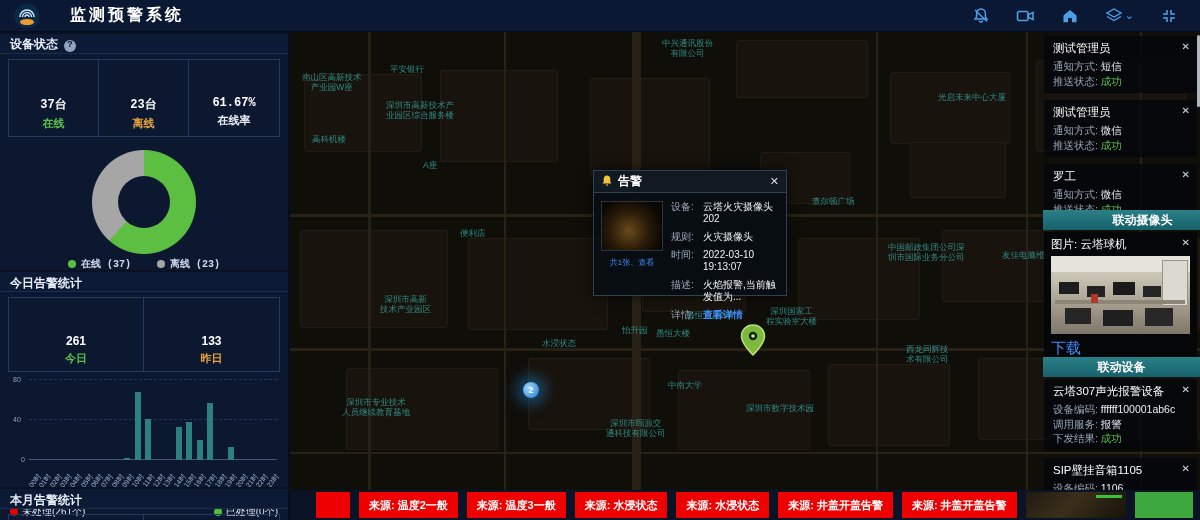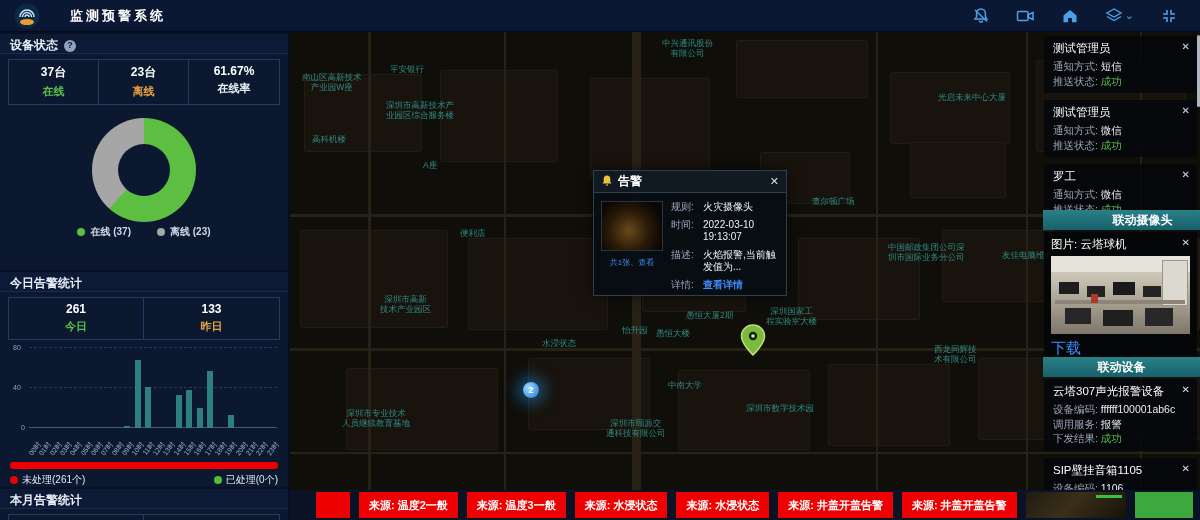--- a/index.html
+++ b/index.html
@@ -4,40 +4,40 @@
 <style>
   * { margin:0; padding:0; box-sizing:border-box; }
   html,body { background:#060b18; }
   body { font-family:"Liberation Sans", sans-serif; }
   .stage { position:relative; width:1200px; height:520px; overflow:hidden; background:#0a1226; }
 
   
   .header { position:absolute; left:0; top:0; width:1200px; height:32px; background:#0b1834;
             border-bottom:1px solid #050b1a; display:flex; align-items:center; z-index:20; }
   .logo { margin-left:14px; width:26px; height:26px; }
-  .app-title { margin-left:30px; color:#ffffff; font-size:13px; font-weight:bold; letter-spacing:3px; }
+  .app-title { margin-left:30px; color:#ffffff; font-size:16px; font-weight:bold; letter-spacing:3px; }
   .hicons { margin-left:auto; margin-right:22px; display:flex; align-items:center; gap:26px; }
   .hicon { display:flex; align-items:center; cursor:pointer; }
   .hicon svg { display:block; }
   .chev { color:#4da0e8; font-size:11px; margin-left:2px; }
 
   
   .left-panel { position:absolute; left:0; top:32px; width:290px; height:488px; background:#0c1830;
                 z-index:15; overflow:hidden; border-right:2px solid #060d1f; }
   .section { position:absolute; left:0; width:100%; }
   .sec-h { height:22px; line-height:22px; padding:0 10px; font-size:12px; font-weight:bold; color:#e9eff8;
            border-bottom:1px solid #1c2c50; border-top:2px solid #081022; background:#0d1a36; }
   .q-icon { display:inline-block; width:12px; height:12px; line-height:11px; text-align:center; border-radius:50%;
             background:#8fa3c0; color:#0c1830; font-size:9px; font-weight:bold; margin-left:6px; vertical-align:1px; }
   .stat-grid { display:grid; margin:5px 8px 0 8px; border:1px solid #223a66; }
   .cols3 { grid-template-columns:1fr 1fr 1fr; }
   .cols2 { grid-template-columns:1fr 1fr; }
   .stat-cell { text-align:center; padding:4px 0 5px 0; border-right:1px solid #223a66; }
   .stat-cell:last-child { border-right:none; }
-  .stat-val { color:#ffffff; font-size:12px; font-weight:bold; }
+  .stat-val { color:#ffffff; font-size:12px; font-weight:bold;margin-top:32px; }
   .stat-lab { font-size:11px; margin-top:3px; font-weight:bold; }
   .c-green { color:#5abf4a; } .c-orange { color:#e8a33d; } .c-white { color:#e9eff8; }
 
   .donut-wrap { text-align:center; }
   .donut { width:104px; height:104px; border-radius:50%; margin:13px auto 3px auto; position:relative; }
   .donut::after { content:""; position:absolute; left:26px; top:26px; width:52px; height:52px; border-radius:50%; background:#0c1830; }
   .legend { display:flex; justify-content:center; gap:26px; }
   .leg-item { display:flex; align-items:center; gap:5px; font-size:10px; color:#cfd8e8; font-weight:bold; }
   .leg-dot { width:8px; height:8px; border-radius:50%; }
 
@@ -210,27 +210,27 @@
 圳市国际业务分公司</span>
         <span class="map-label" style="left: 712px; top: 218px;">友佳电脑维修</span>
         <span class="map-label" style="left: 90px; top: 262px;">深圳市高新
 技术产业园区</span>
         <span class="map-label" style="left: 252px; top: 306px;">水浸状态</span>
         <span class="map-label" style="left: 332px; top: 293px;">怡升园</span>
         <span class="map-label" style="left: 366px; top: 296px;">愚恒大楼</span>
         <span class="map-label" style="left: 396px; top: 278px;">愚恒大厦2期</span>
         <span class="map-label" style="left: 476px; top: 274px;">深圳国家工
 程实验室大楼</span>
-        <span class="map-label" style="left: 644px; top: 312px;">西龙同辉技
+        <span class="map-label" style="left: 616px; top: 312px;">西龙同辉技
 术有限公司</span>
         <span class="map-label" style="left: 378px; top: 348px;">中南大学</span>
         <span class="map-label" style="left: 456px; top: 371px;">深圳市数字技术园</span>
         <span class="map-label" style="left: 316px; top: 386px;">深圳市颐源交
 通科技有限公司</span>
-        <span class="map-label" style="left: 52px; top: 376px;">深圳市专业技术
+        <span class="map-label" style="left: 52px; top: 365px;">深圳市专业技术
 人员继续教育基地</span>
       </div>
     <div class="cluster" id="cluster-marker" style="left: 233px; top: 350px;">2</div>
     <svg class="pin" id="pin-marker" width="26" height="32" viewBox="0 0 26 32" style="left: 450px; top: 292px;">
       <path d="M13 1 C6.4 1 1.5 6 1.5 12.2 C1.5 20 13 31 13 31 C13 31 24.5 20 24.5 12.2 C24.5 6 19.6 1 13 1 Z" fill="#7db93e" stroke="#b9e07a" stroke-width="1.5"></path>
       <circle cx="13" cy="12" r="4.2" fill="#10240a"></circle>
       <circle cx="13" cy="12" r="1.8" fill="#cfe9a8"></circle>
     </svg>
 
     <div class="popup">
@@ -241,20 +241,24 @@
         </svg>
         <span class="popup-title">告警</span>
         <span class="x-btn">✕</span>
       </div>
       <div class="popup-b">
         <div class="thumb">
           <div class="thumb-img"></div>
           <div class="thumb-cap">共1张、查看</div>
         </div>
         <div id="popup-fields">
+            <div class="pfield">
+              <span class="pf-lab">设备:</span>
+              <span class="pf-val">云塔火灾摄像头202</span>
+            </div>
             <div class="pfield">
               <span class="pf-lab">规则:</span>
               <span class="pf-val">火灾摄像头</span>
             </div>
             <div class="pfield">
               <span class="pf-lab">时间:</span>
               <span class="pf-val">2022-03-10 19:13:07</span>
             </div>
             <div class="pfield">
               <span class="pf-lab">描述:</span>
@@ -263,21 +267,21 @@
             <div class="pfield">
               <span class="pf-lab">详情:</span>
               <span class="pf-val pf-link">查看详情</span>
             </div>
           </div>
       </div>
     </div>
   </div>
 
   <div class="left-panel">
-    <div class="section" style="top:0; height:250px;">
+    <div class="section" style="top:0; height:250px;font-family:Liberation Mono, monospace;">
       <div class="sec-h">
         <span>设备状态</span><span class="q-icon">?</span>
       </div>
       <div class="stat-grid cols3" id="device-stats">
           <div class="stat-cell">
             <div class="stat-val">37台</div>
             <div class="stat-lab c-green">在线</div>
           </div>
           <div class="stat-cell">
             <div class="stat-val">23台</div>

